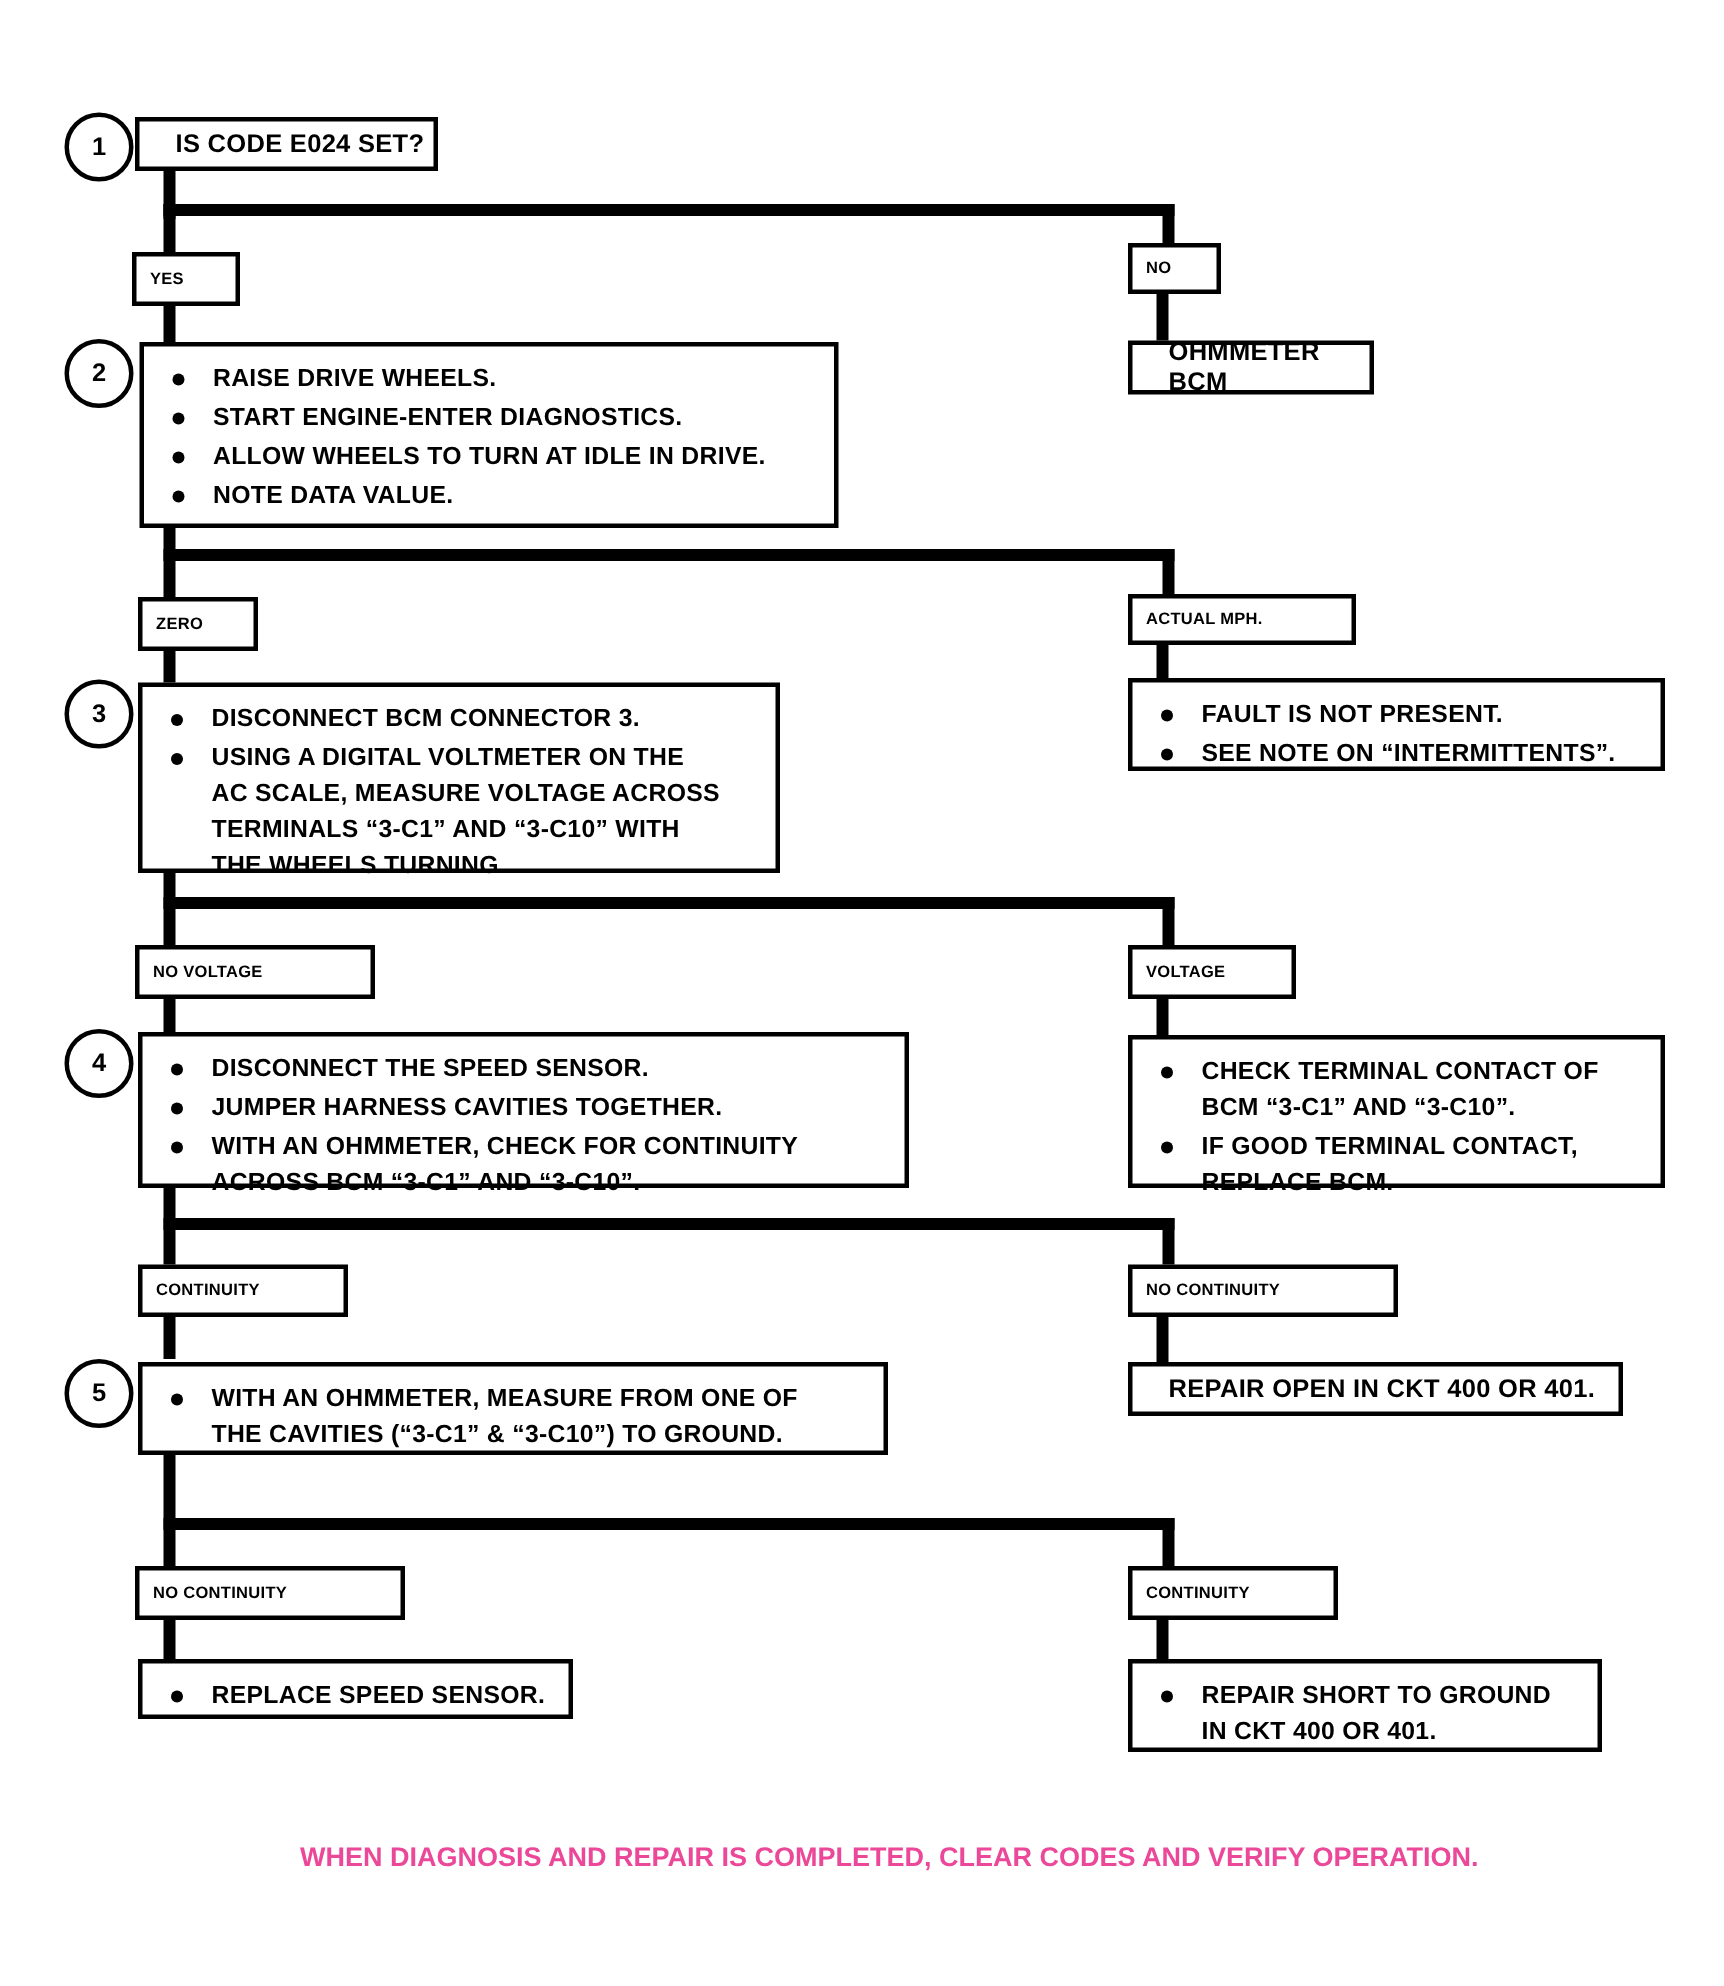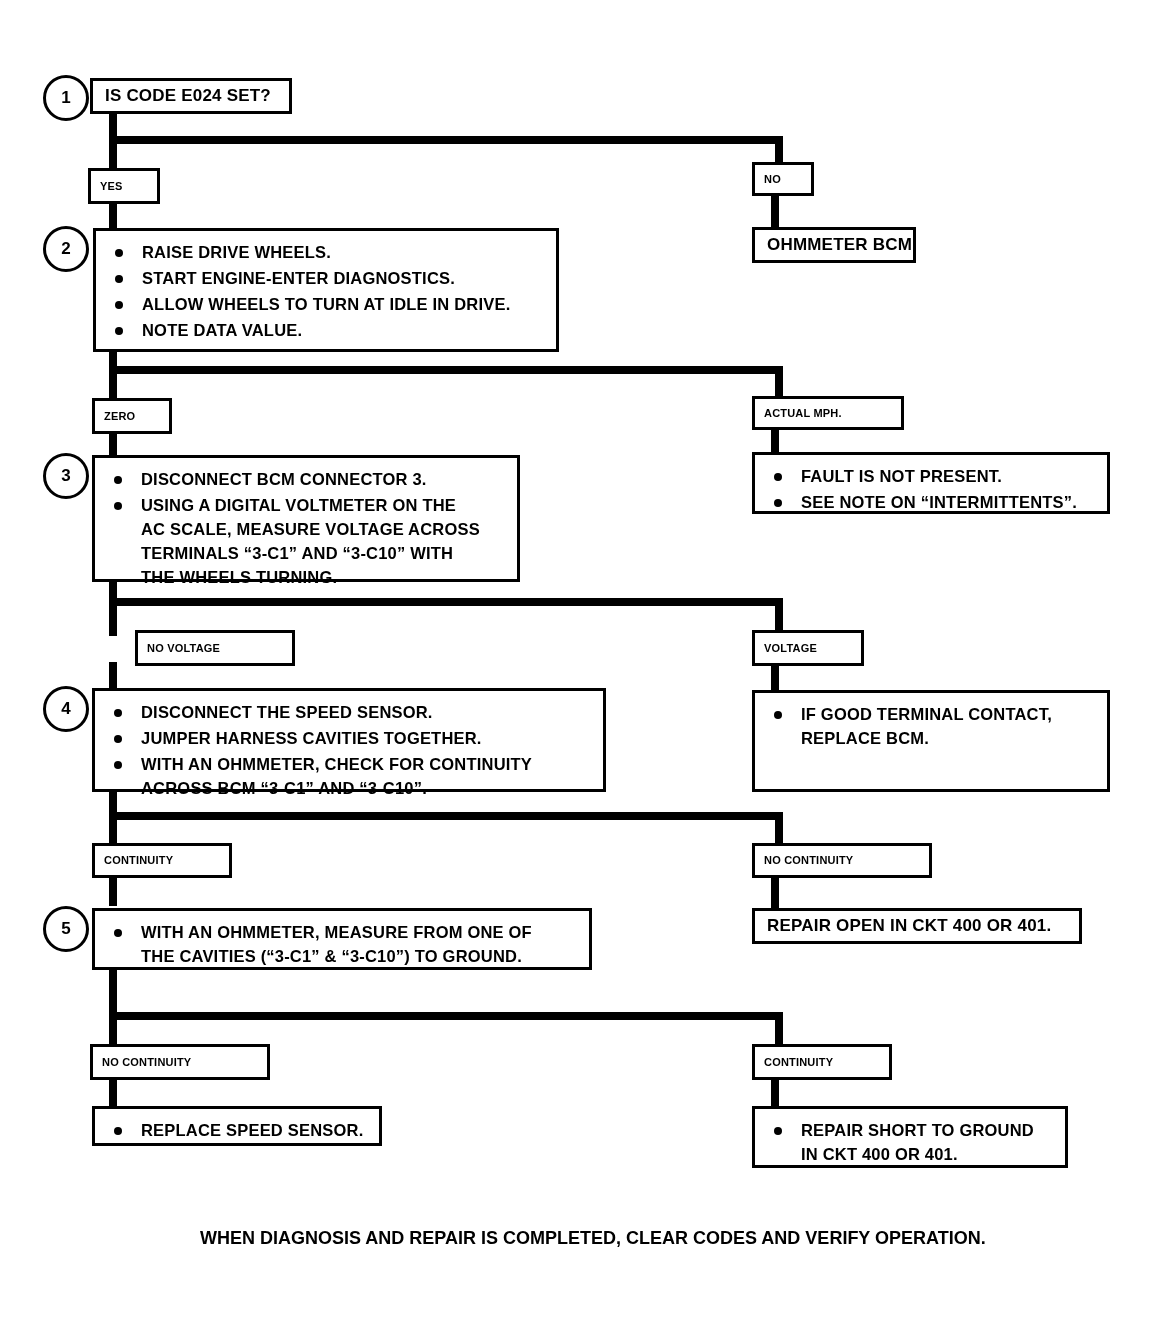--- a/index.html
+++ b/index.html
@@ -31,21 +31,21 @@
     font-size: 11px;
     line-height: 1;
     display: flex;
     align-items: center;
     padding-left: 9px;
   }
   .plain-box {
     font-size: 17px;
     display: flex;
     align-items: center;
-    padding-left: 12px;
+    padding-left: 24px;
   }
   .list-box {
     padding: 9px 8px 9px 10px;
   }
 
   
   ul.items {
     list-style: none;
     margin: 0;
     padding: 0;
@@ -100,21 +100,21 @@
     height: 8px;
     background: #000;
     z-index: 1;
   }
 
   
   .footer-note {
     position: absolute;
     font-size: 18px;
     font-weight: bold;
-    color: #000000;
+    color: #ec4899;
     white-space: nowrap;
   }
 </style>
 </head>
 <body>
 
 <div id="page">
 
   <div class="vline" style="left:109px; top:112px; height:34px;"></div>
   <div class="hline" style="left:109px; top:136px; width:674px;"></div>
@@ -191,34 +191,36 @@
       </ul>
   </div>
 
   <div class="box list-box" style="left:752px; top:452px; width:358px; height:62px;">
     <ul class="items">
         <li>FAULT IS NOT PRESENT.</li>
         <li>SEE NOTE ON “INTERMITTENTS”.</li>
       </ul>
   </div>
 
-  <div class="box label-box" style="left:90px; top:630px; width:160px; height:36px;margin-left:45px;">NO  VOLTAGE</div>
+  <div class="box label-box" style="left:90px; top:630px; width:160px; height:36px;">NO  VOLTAGE</div>
   <div class="box label-box" style="left:752px; top:630px; width:112px; height:36px;">VOLTAGE</div>
 
   <div class="box list-box" style="left:92px; top:688px; width:514px; height:104px;">
     <ul class="items">
         <li>DISCONNECT THE SPEED SENSOR.</li>
         <li>JUMPER HARNESS CAVITIES TOGETHER.</li>
         <li>WITH AN OHMMETER, CHECK FOR CONTINUITY
 ACROSS BCM “3-C1” AND “3-C10”.</li>
       </ul>
   </div>
 
   <div class="box list-box" style="left:752px; top:690px; width:358px; height:102px;">
     <ul class="items">
+        <li>CHECK TERMINAL CONTACT OF
+BCM “3-C1” AND “3-C10”.</li>
         <li>IF GOOD TERMINAL CONTACT,
 REPLACE BCM.</li>
       </ul>
   </div>
 
   <div class="box label-box" style="left:92px; top:843px; width:140px; height:35px;">CONTINUITY</div>
   <div class="box label-box" style="left:752px; top:843px; width:180px; height:35px;">NO CONTINUITY</div>
 
   <div class="box plain-box" style="left:752px; top:908px; width:330px; height:36px;">REPAIR OPEN IN CKT 400 OR 401.</div>
 

